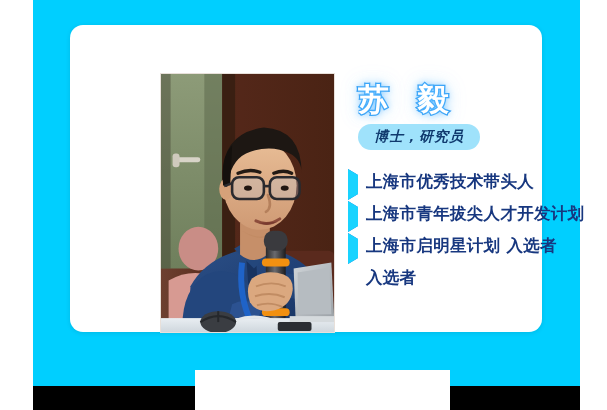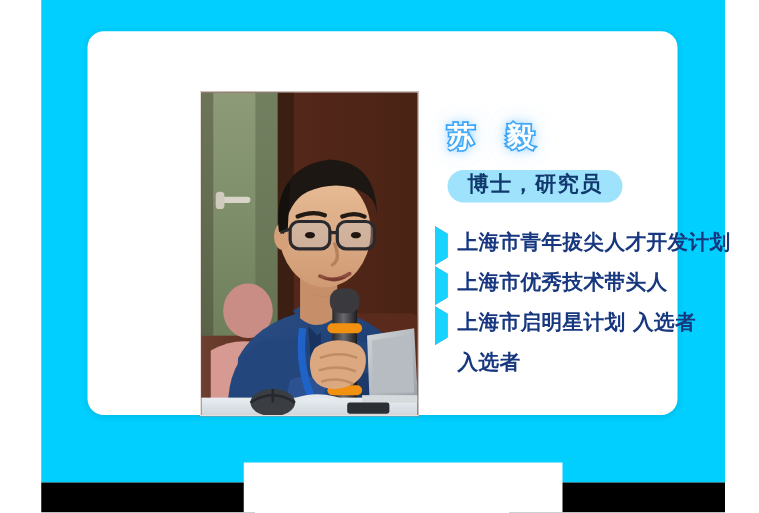--- a/index.html
+++ b/index.html
@@ -78,46 +78,47 @@
   
   .content {
     position: absolute;
     left: 278px;
     top: 52px;
     width: 258px;
     height: 255px;
   }
 
   .name {
-    font-size: 22px;
+    font-size: 31px;
     font-weight: bold;
     letter-spacing: 9px;
     color: #ffffff;
-    margin: 12px 0 3px 10px;
+    margin: 0 0 3px 10px;
     line-height: 44px;
     height: 44px;
     -webkit-text-stroke: 2.6px #2d9cf6;
     paint-order: stroke fill;
     text-shadow:
       0 0 6px rgba(80,180,255,0.85),
       0 0 13px rgba(110,195,255,0.55),
       0 0 20px rgba(140,210,255,0.35);
   }
 
   .badge {
     display: inline-block;
     margin: 0 0 0 10px;
     padding: 4px 16px 5px 16px;
     border-radius: 14px;
     background: #9fe2fb;
     color: #103a6e;
-    font-size: 17px;
+    font-size: 14px;
     font-weight: bold;
     letter-spacing: 1px;
     line-height: 17px;
+    font-style: italic;
   }
 
   .bullets {
     list-style: none;
     margin: 17px 0 0 0;
     padding: 0;
   }
   .bullet-row {
     display: flex;
     align-items: flex-start;
@@ -284,26 +285,26 @@
     <div class="content">
 
       <h1 class="name">苏 毅</h1>
 
       <div class="badge">博士，研究员</div>
 
       <ul class="bullets">
 
         <li class="bullet-row">
           <span class="bullet-mark"><span class="tri"></span></span>
-          <span class="bullet-text">上海市青年拔尖人才开发计划</span>
+          <span class="bullet-text">上海市优秀技术带头人</span>
         </li>
 
         <li class="bullet-row">
           <span class="bullet-mark"><span class="tri"></span></span>
-          <span class="bullet-text">上海市优秀技术带头人</span>
+          <span class="bullet-text">上海市青年拔尖人才开发计划</span>
         </li>
 
         <li class="bullet-row">
           <span class="bullet-mark"><span class="tri"></span></span>
           <span class="bullet-text">上海市启明星计划 入选者</span>
         </li>
 
         <li class="bullet-row">
           <span class="bullet-mark blank"><span class="tri"></span></span>
           <span class="bullet-text">入选者</span>

